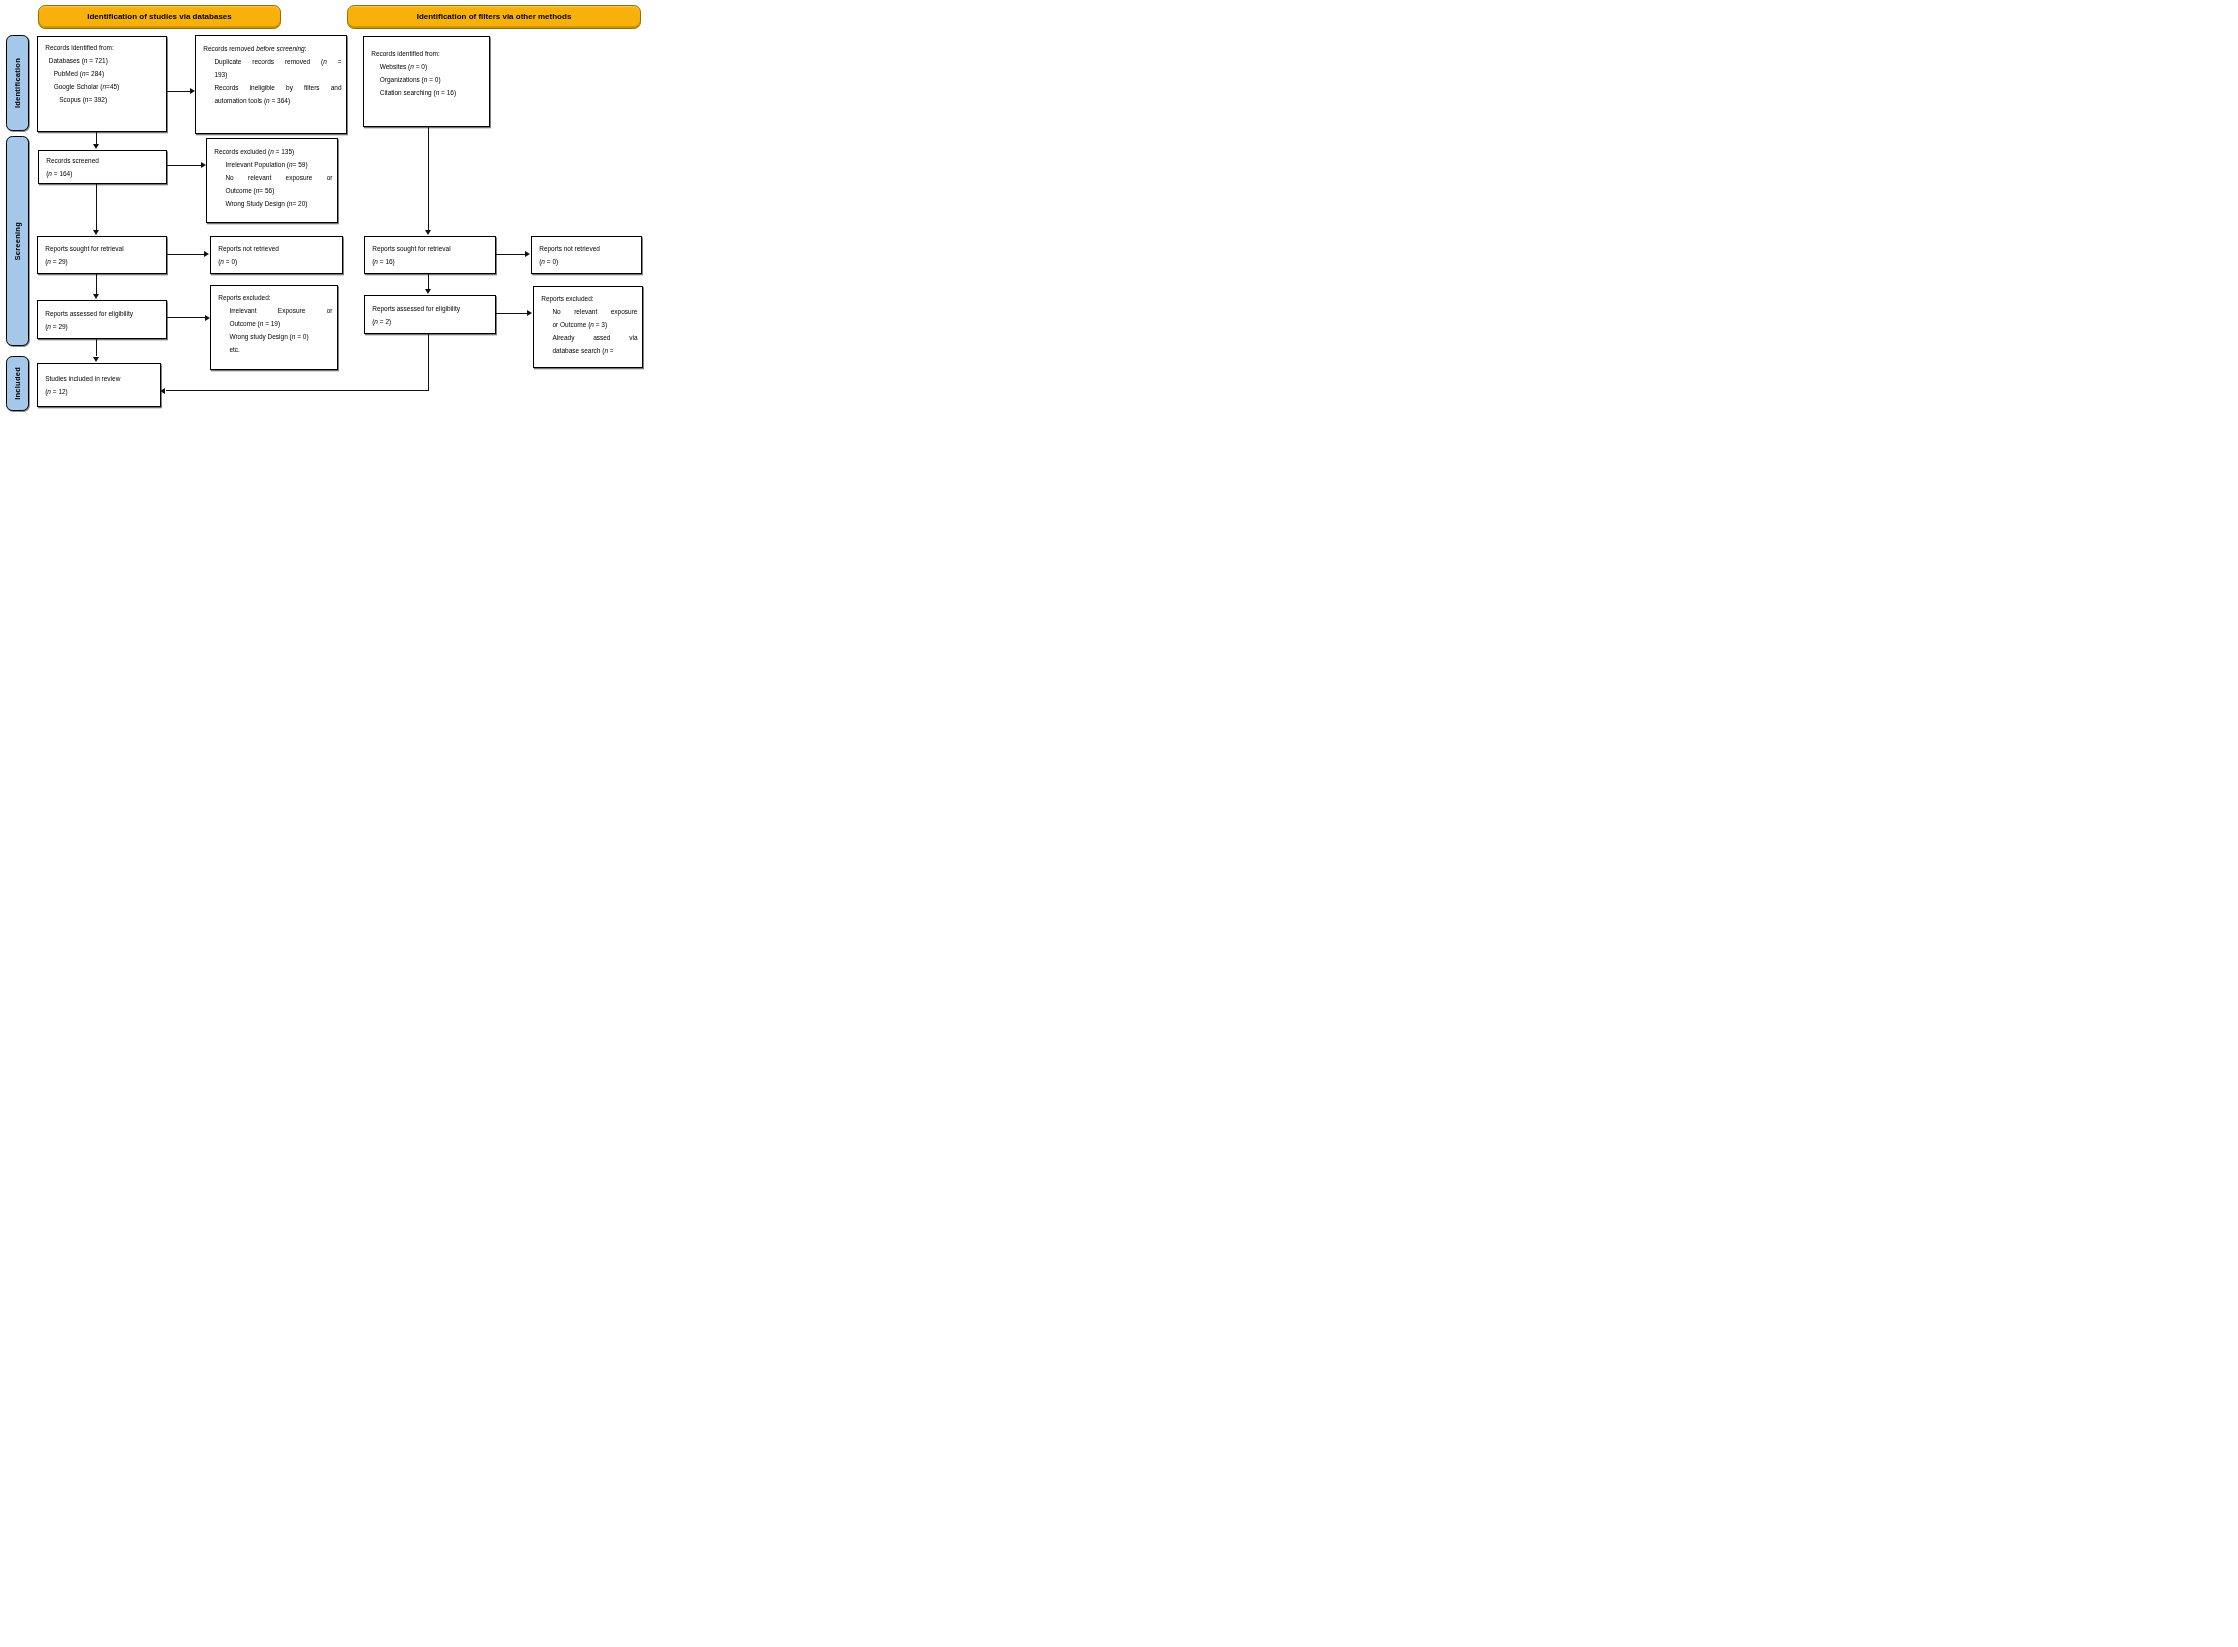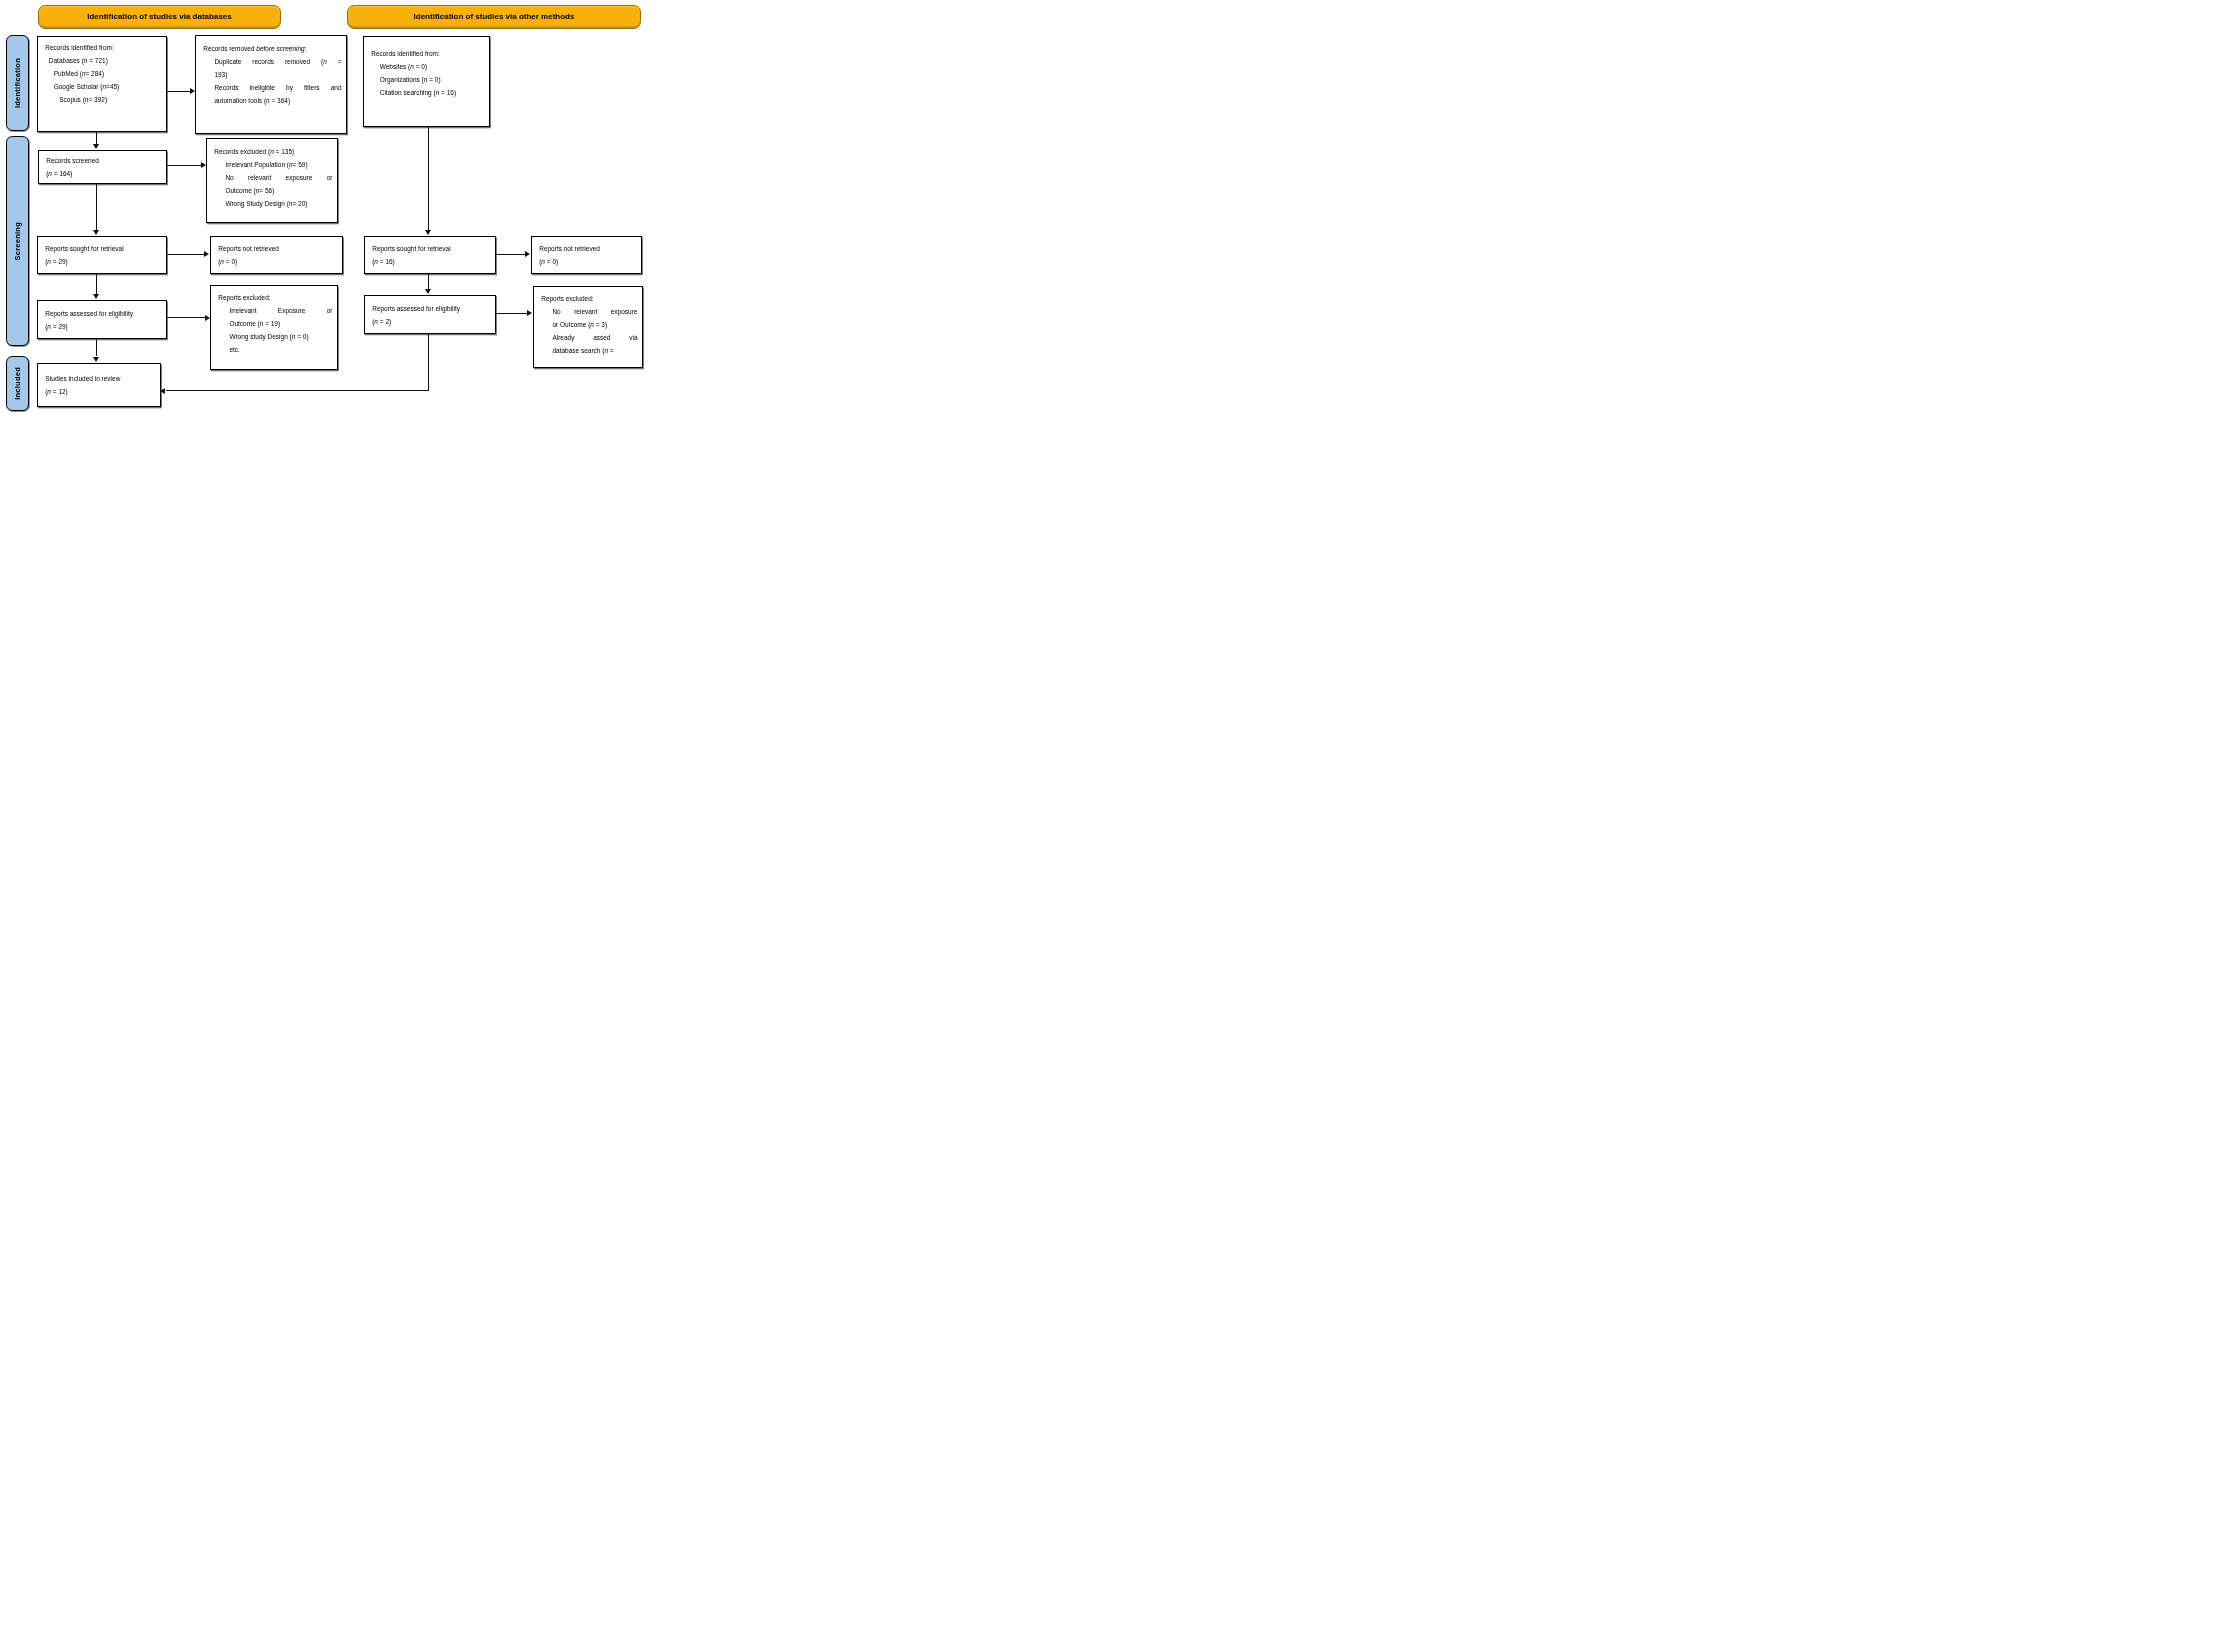--- a/index.html
+++ b/index.html
@@ -48,21 +48,21 @@
 </style>
 </head>
 <body>
 
 <div class="canvas">
 
   <div class="header" style="left:38px;top:4.9px;width:243px;height:24px;">
     <span>Identification of studies via databases</span>
   </div>
   <div class="header" style="left:347px;top:4.9px;width:294px;height:24px;">
-    <span>Identification of studies via other methods</span>
+    <span>Identification of filters via other methods</span>
   </div>
 
   <div class="side" style="left:5.8px;top:35px;width:23px;height:96px;">
     <span>Identification</span>
   </div>
   <div class="side" style="left:5.8px;top:136px;width:23px;height:210px;">
     <span>Screening</span>
   </div>
   <div class="side" style="left:5.8px;top:356px;width:23px;height:55px;">
     <span>Included</span>

